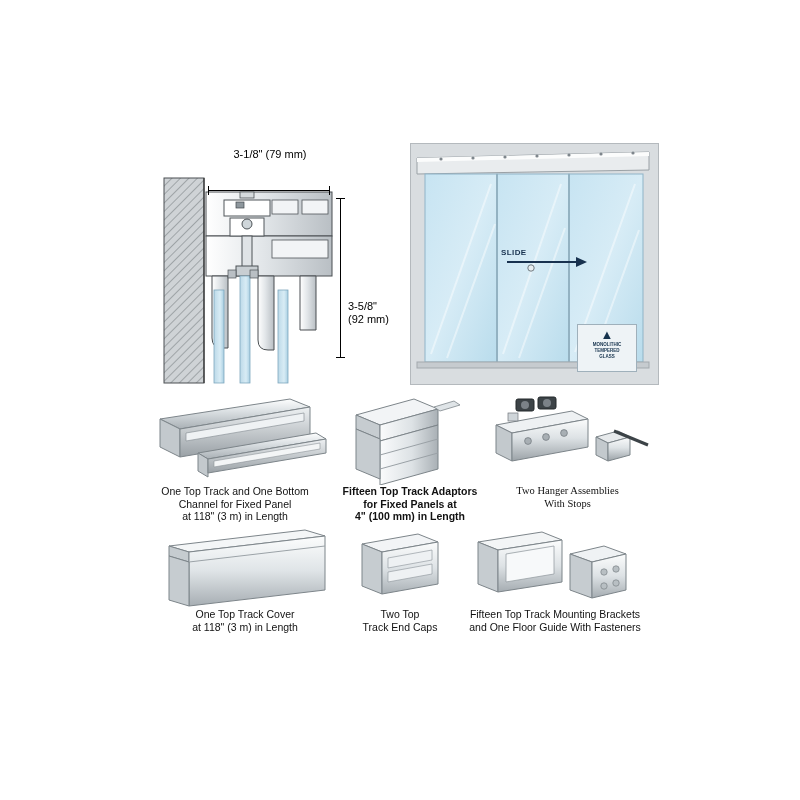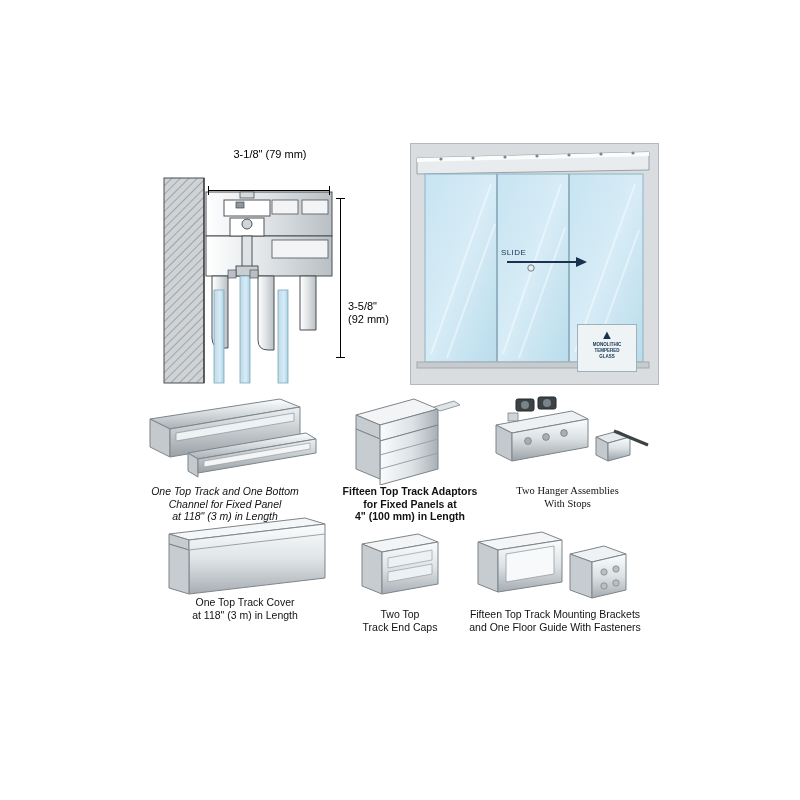--- a/index.html
+++ b/index.html
@@ -93,21 +93,21 @@
     width: 247px;
     height: 240px;
     background: #d9dde0;
     border: 1px solid #b4b9bd;
   }
   .slide-label {
     position: absolute;
     left: 500px;
     top: 254px;
     font-size: 8px;
-    font-weight: normal;
+    font-weight: bold;
     letter-spacing: .4px;
     color: #18324f;
   }
   .logo-badge {
     position: absolute;
     left: 575px;
     top: 322px;
     width: 60px;
     height: 48px;
     background: #eef3f6;
@@ -133,24 +133,24 @@
     position: relative;
     width: 100%;
   }
   .part-caption {
     font-size: 10.5px;
     line-height: 12.5px;
     color: #111;
     white-space: pre-line;
   }
 
-  #part-track     { left: 130px; top: 395px; width: 190px; font-style: italic; }
+  #part-track     { left: 140px; top: 395px; width: 190px; }
   #part-adaptors  { left: 330px; top: 395px; width: 160px; font-weight: bold; }
   #part-hangers   { left: 480px; top: 395px; width: 175px; font-family: Liberation Serif, serif; }
-  #part-cover     { left: 155px; top: 516px; width: 180px; }
+  #part-cover     { left: 155px; top: 528px; width: 180px; }
   #part-endcaps   { left: 340px; top: 528px; width: 120px; }
   #part-brackets  { left: 450px; top: 528px; width: 210px; }
 
   #part-track .part-art    { height: 90px; }
   #part-adaptors .part-art { height: 90px; }
   #part-hangers .part-art  { height: 90px; }
   #part-cover .part-art    { height: 80px; }
   #part-endcaps .part-art  { height: 80px; }
   #part-brackets .part-art { height: 80px; }
 

